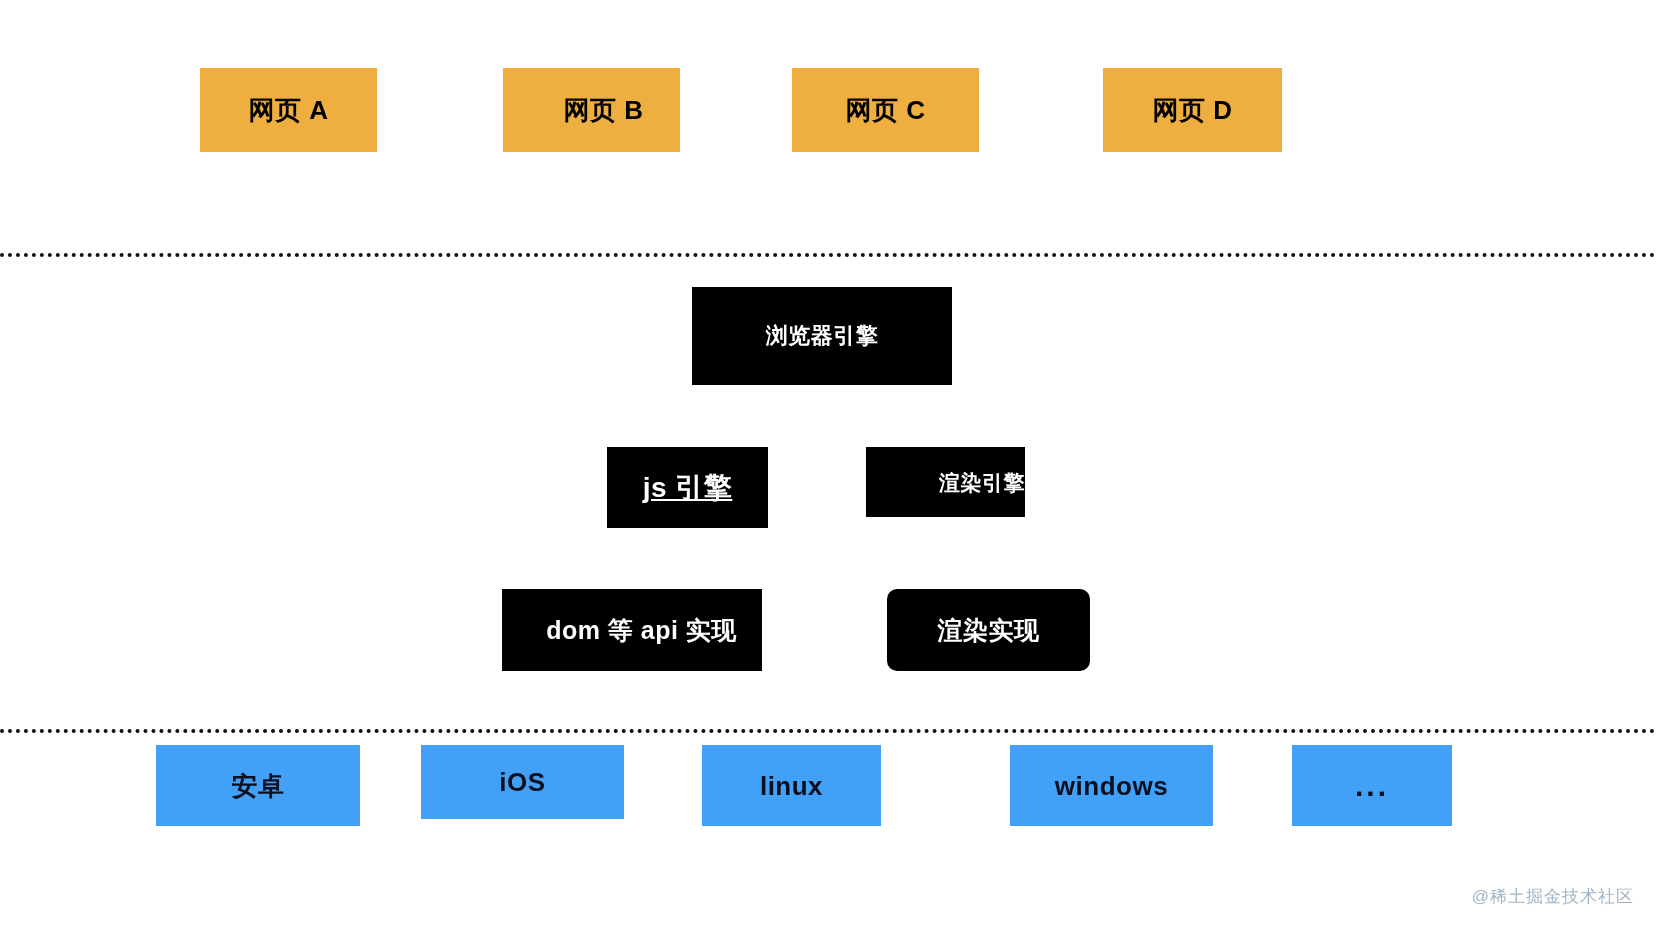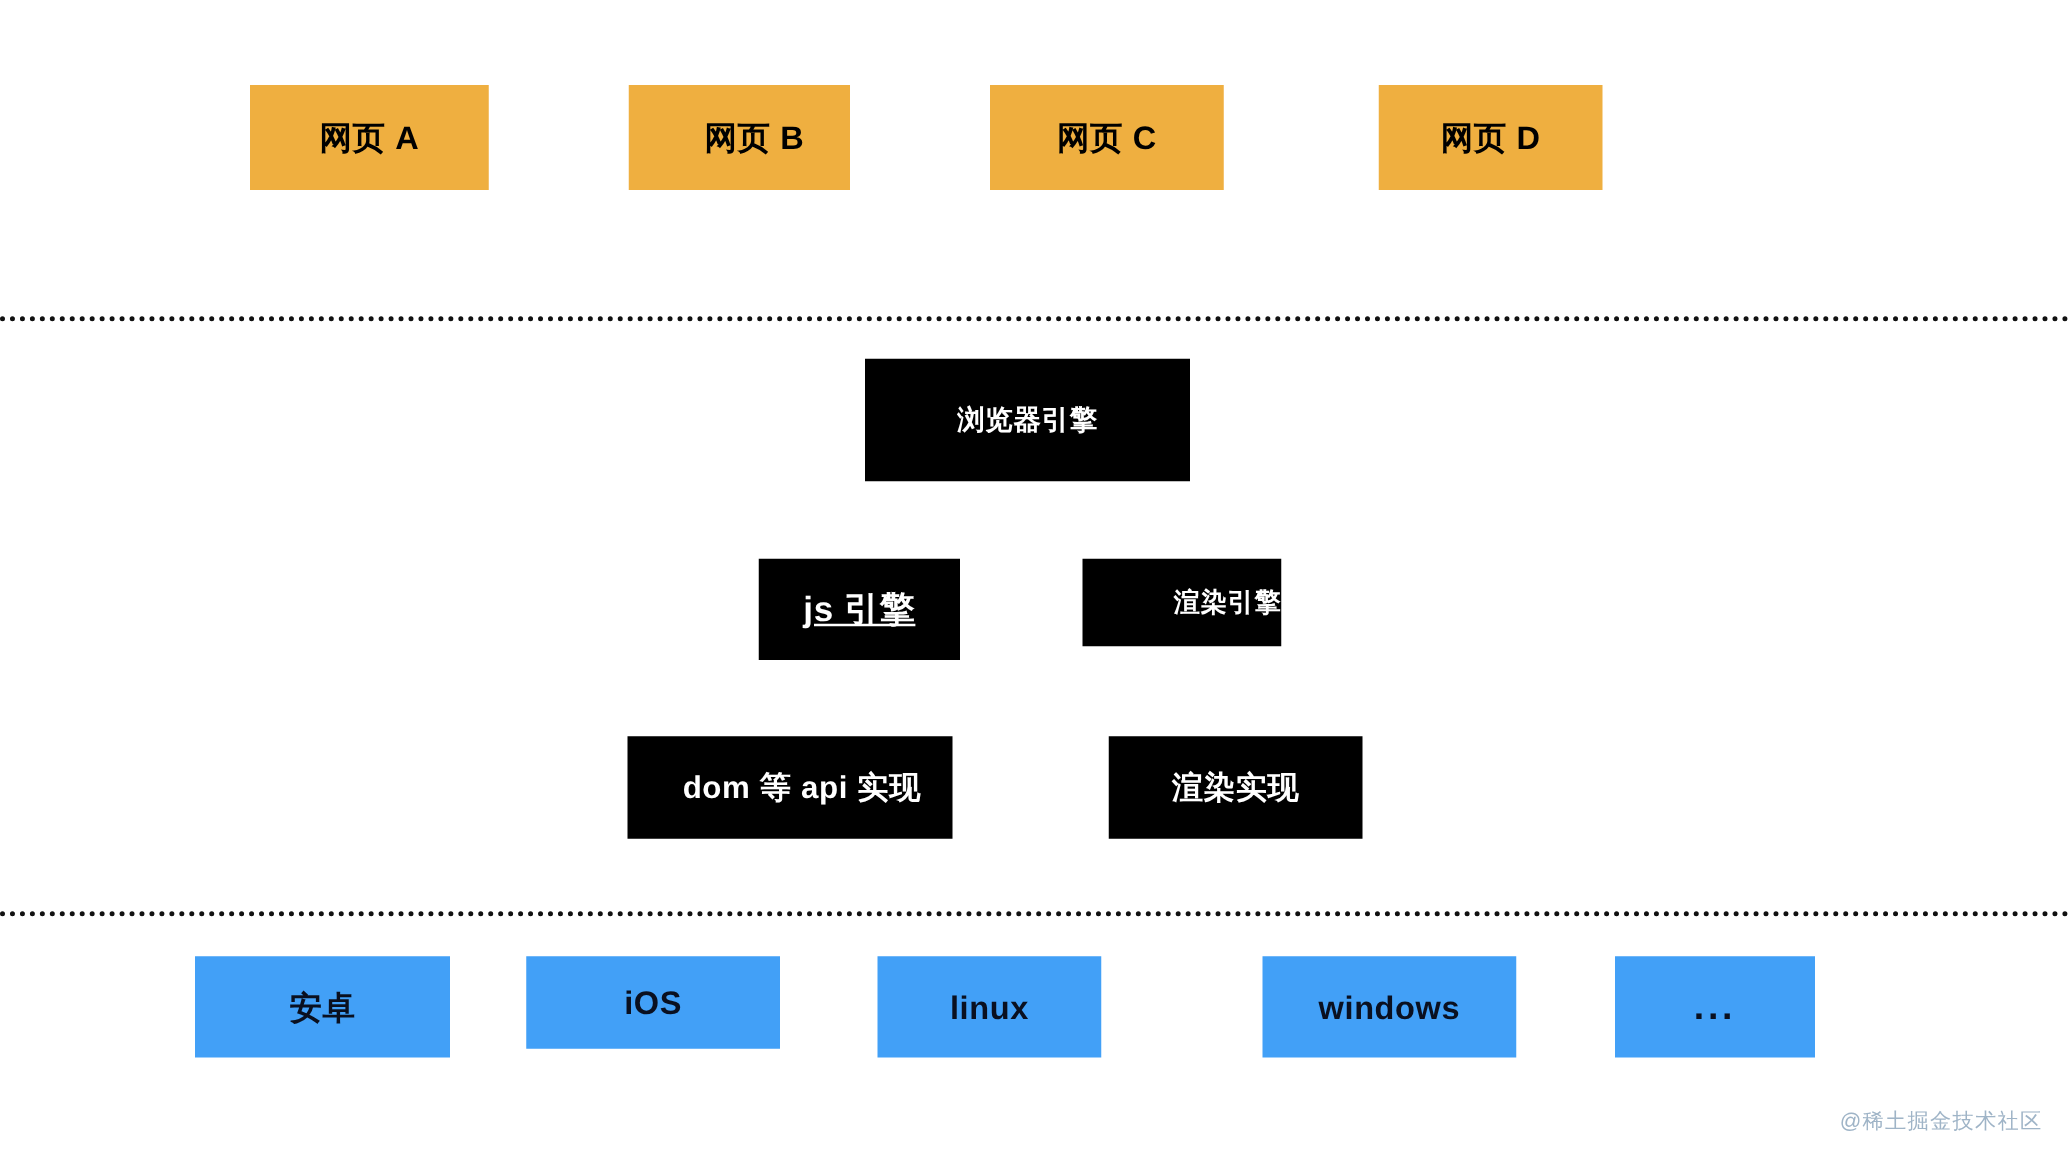--- a/index.html
+++ b/index.html
@@ -39,21 +39,20 @@
 
   .box-black {
     background: #000000;
     color: #ffffff;
   }
 
   .box-blue {
     background: #42a0f7;
     color: #0a1020;
     font-size: 26px;
-    margin-top: 20px;
   }
 
   
   .row-pages .box-orange { height: 84px; }
 
   
   .divider {
     position: absolute;
     left: 0;
     width: 1656px;
@@ -77,21 +76,21 @@
     font-size: 30px;
     letter-spacing: 3px;
   }
 </style>
 </head>
 <body>
 
 <div id="canvas">
 
   <div class="row-pages">
-    <div class="box box-orange" style="left:200px; top:68px; width:191px; height:84px;">
+    <div class="box box-orange" style="left:200px; top:68px; width:177px; height:84px;">
       <span>网页 A</span>
     </div>
     <div class="box box-orange" style="left:503px; top:68px; width:177px; height:84px;padding-left:24px;">
       <span>网页 B</span>
     </div>
     <div class="box box-orange" style="left:792px; top:68px; width:187px; height:84px;">
       <span>网页 C</span>
     </div>
     <div class="box box-orange" style="left:1103px; top:68px; width:179px; height:84px;">
       <span>网页 D</span>
@@ -110,21 +109,21 @@
     </div>
 
     <div class="box box-black" style="left:866px; top:447px; width:159px; height:70px; font-size:21px;justify-content:flex-end;">
       <span>渲染引擎</span>
     </div>
 
     <div class="box box-black" style="left:502px; top:589px; width:260px; height:82px; font-size:25px;padding-left:19px;">
       <span>dom 等 api 实现</span>
     </div>
 
-    <div class="box box-black" style="left:887px; top:589px; width:203px; height:82px; font-size:25px;">
+    <div class="box box-black" style="left:887px; top:589px; width:203px; height:82px; font-size:25px;border-radius:10px;">
       <span>渲染实现</span>
     </div>
   </div>
 
   <div class="divider" style="top:729px;"></div>
 
   <div>
     <div class="box box-blue" style="left:156px; top:745px; width:204px; height:81px;">
       <span>安卓</span>
     </div>

